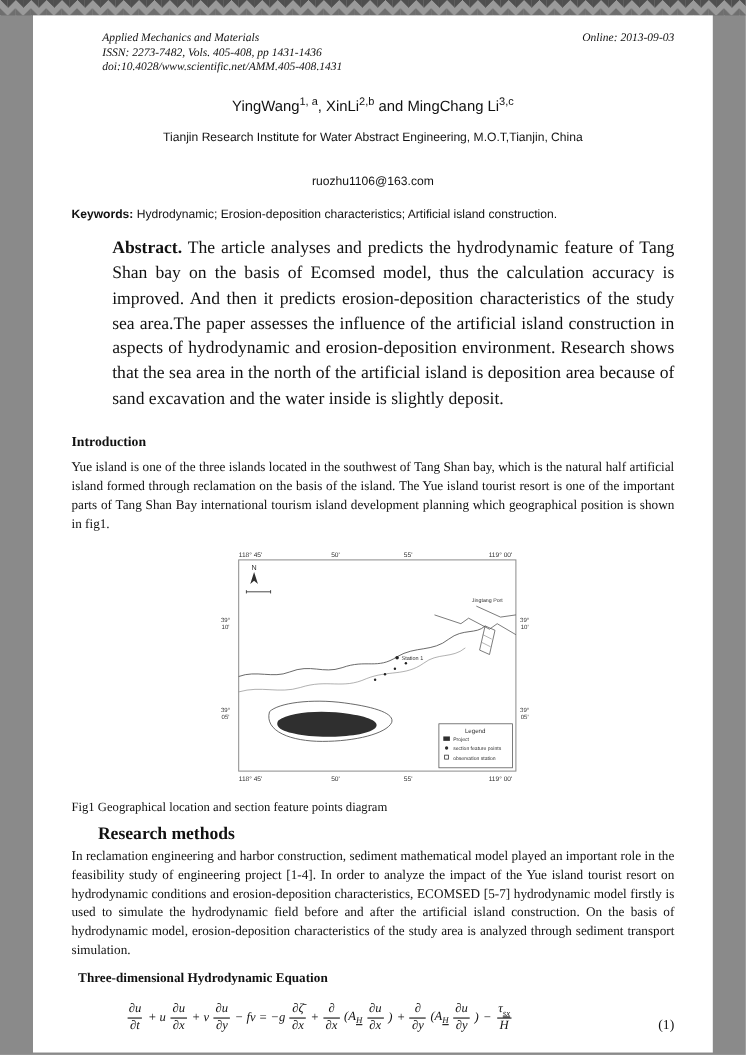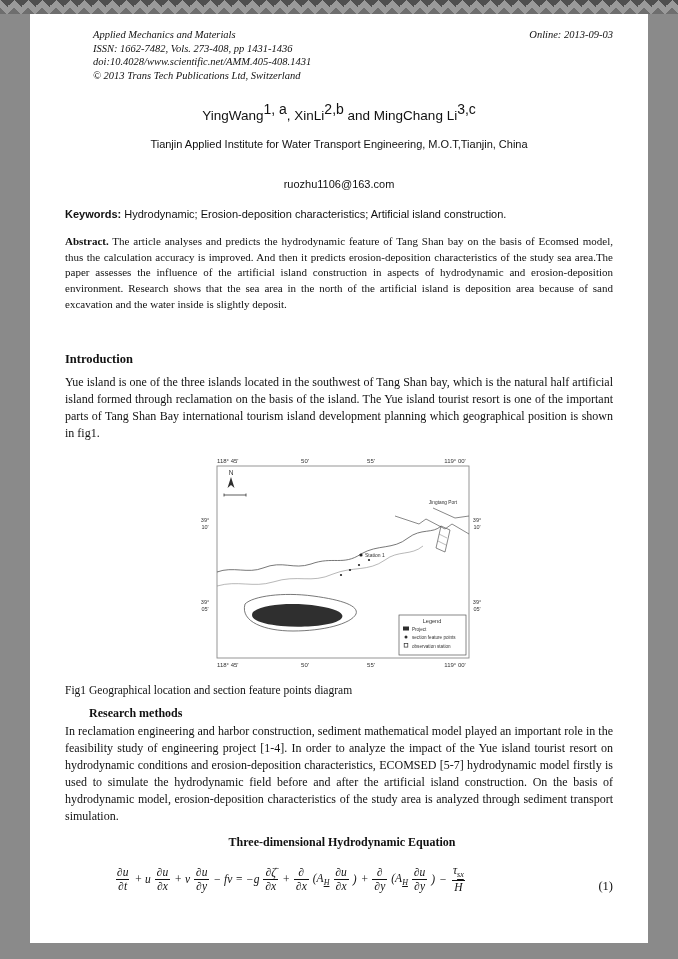--- a/index.html
+++ b/index.html
@@ -41,61 +41,61 @@
     text-align: center;
     line-height: 1.35;
     margin-top: 26px;
   }
   .authors {
     font-family: "Liberation Sans", sans-serif;
     font-size: 13.5px;
     text-align: center;
     margin-top: 18px;
   }
-  .authors sup { font-size: 14px; }
+  .authors sup { font-size: 10px; }
   .affil, .email {
     font-family: "Liberation Sans", sans-serif;
     font-size: 11px;
     text-align: center;
   }
   .affil { margin-top: 16px; }
   .email { margin-top: 28px; }
   .kw {
     font-family: "Liberation Sans", sans-serif;
     font-size: 11px;
     margin-top: 18px;
   }
   .kw b { font-weight: bold; }
   .abstract {
-    font-size: 11px;
+    font-size: 16px;
     text-align: justify;
     line-height: 1.42;
     margin-top: 14px;
+    margin-left: 37px;
   }
   .abstract b { font-weight: bold; }
   .h1 {
     font-size: 12.5px;
     font-weight: bold;
-    margin-top: 40px;
+    margin-top: 20px;
   }
   .para {
     font-size: 12px;
     line-height: 1.42;
     text-align: justify;
     margin-top: 7px;
   }
   .figwrap { margin-top: 12px; text-align:center; }
   .caption { font-size: 11.5px; text-align:left; margin-top: 4px; }
   .h2sub {
-    font-size: 12px; font-weight: bold; margin-top: 10px; margin-left: 24px;
+    font-size: 16px; font-weight: bold; margin-top: 10px; margin-left: 24px;
   }
   .h3sub {
     font-size: 12px; font-weight: bold; margin-top: 10px; margin-left: 6px;
     font-family: "Liberation Serif", serif;
-    text-align: center;
   }
   
   .eq-row {
     display: flex;
     align-items: flex-end;
     justify-content: space-between;
     margin-top: 14px;
     padding-left: 48px;
   }
   .equation {
@@ -116,33 +116,32 @@
 </head>
 <body>
 
 <div class="zigzag"></div>
 
 <div class="page">
 
   <div class="hdr">
     <div class="left">
       <div>Applied Mechanics and Materials</div>
-      <div>ISSN: 1662-7482, Vols. 273-408, pp 1431-1436</div>
+      <div>ISSN: 2273-7482, Vols. 405-408, pp 1431-1436</div>
       <div>doi:10.4028/www.scientific.net/AMM.405-408.1431</div>
-      <div>© 2013 Trans Tech Publications Ltd, Switzerland</div>
     </div>
     <div class="right">Online: 2013-09-03</div>
   </div>
 
 
   <div class="authors">
     <span>YingWang</span><sup>1, a</sup><span>, </span><span>XinLi</span><sup>2,b</sup><span> and </span><span>MingChang Li</span><sup>3,c</sup>
   </div>
 
-  <div class="affil">Tianjin Applied Institute for Water Transport Engineering, M.O.T,Tianjin, China</div>
+  <div class="affil">Tianjin Research Institute for Water Abstract Engineering, M.O.T,Tianjin, China</div>
   <div class="email">ruozhu1106@163.com</div>
 
   <div class="kw">
     <b>Keywords:</b><span> Hydrodynamic; Erosion-deposition characteristics; Artificial island construction.</span>
   </div>
 
   <div class="abstract">
     <b>Abstract.</b><span> The article analyses and predicts the hydrodynamic feature of Tang Shan bay on the basis of Ecomsed model, thus the calculation accuracy is improved. And then it predicts erosion-deposition characteristics of the study sea area.The paper assesses the influence of the artificial island construction in aspects of hydrodynamic and erosion-deposition environment. Research shows that the sea area in the north of the artificial island is deposition area because of sand excavation and the water inside is slightly deposit.</span>
   </div>
 

